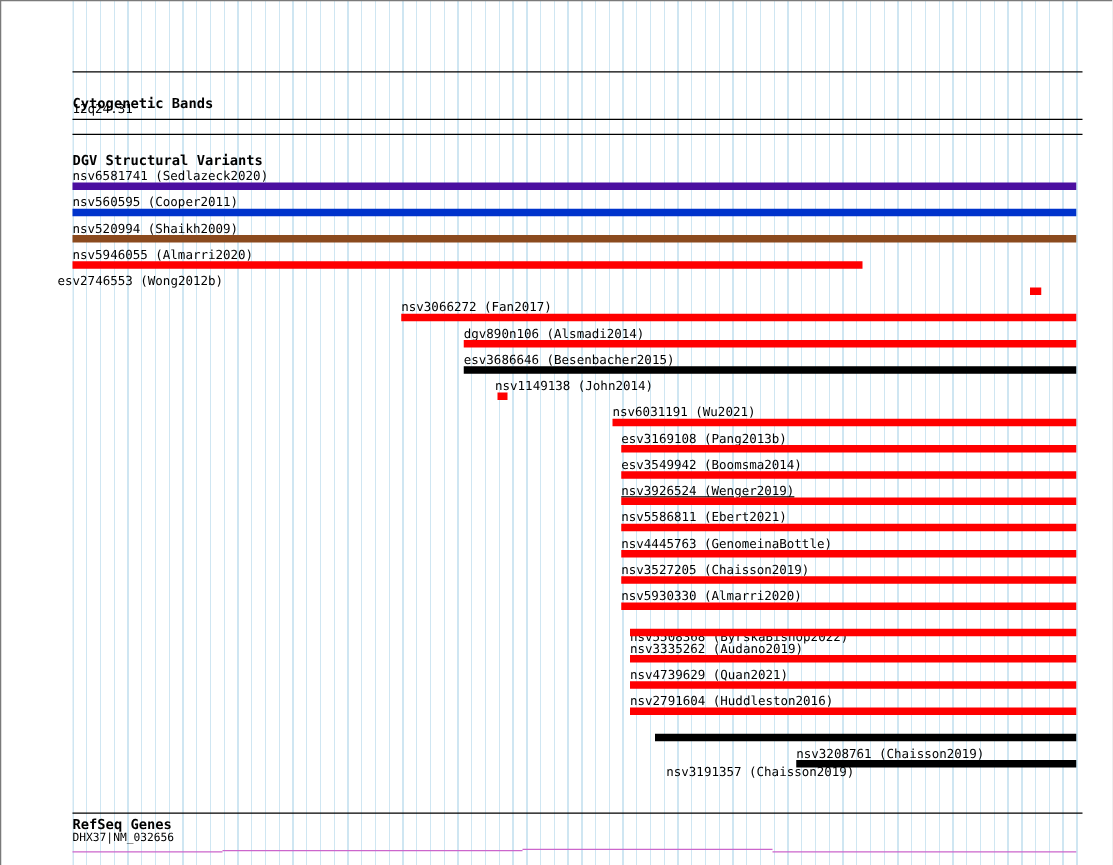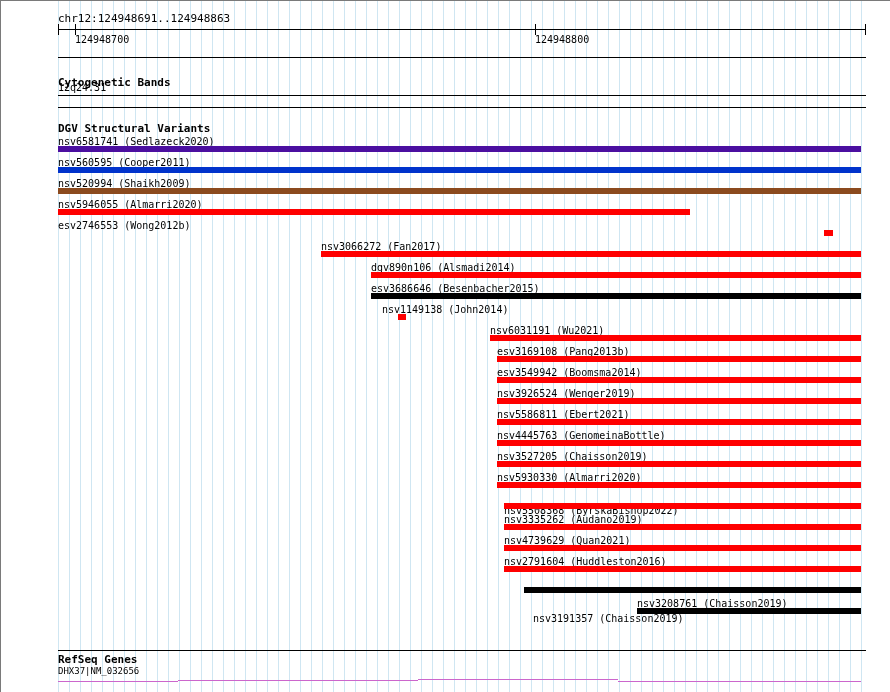--- a/index.html
+++ b/index.html
@@ -119,58 +119,48 @@
     pointer-events: none;
   }
 </style>
 </head>
 <body>
 
 <div id="viewer">
 
   <div class="gridlines"></div>
 
-  <div class="ruler-area">
-    <div class="loc-label">chr12:124948691..124948863</div>
-    <div class="ruler-line"></div>
-    <div class="ruler-tick" style="left:58px;"></div>
-    <div class="ruler-tick" style="left:865px;"></div>
-    <div class="ruler-tick" style="left:75px;"></div>
-    <div class="ruler-tick" style="left:535px;"></div>
-    <div class="ruler-num" style="left:75px;">124948700</div>
-    <div class="ruler-num" style="left:535px;">124948800</div>
-  </div>
 
   <div class="hrule" style="top:57px;"></div>
 
   <div class="section-title" style="left:58px; top:76px;">Cytogenetic Bands</div>
   <div class="cyto-label" style="left:58px; top:82px;">12q24.31</div>
   <div class="hrule" style="top:95px;"></div>
   <div class="hrule" style="top:107px;"></div>
 
   <div class="section-title" style="left:58px; top:122px;">DGV Structural Variants</div>
 
   <div id="variant-track">
       <div class="track-label" style="left: 58px; top: 136px;">nsv6581741 (Sedlazeck2020)</div>
       <div class="feature-bar" style="left: 58px; top: 146px; width: 803px; background: rgb(75, 15, 160);"></div>
       <div class="track-label" style="left: 58px; top: 157px;">nsv560595 (Cooper2011)</div>
       <div class="feature-bar" style="left: 58px; top: 167px; width: 803px; background: rgb(0, 51, 204);"></div>
       <div class="track-label" style="left: 58px; top: 178px;">nsv520994 (Shaikh2009)</div>
       <div class="feature-bar" style="left: 58px; top: 188px; width: 803px; background: rgb(139, 74, 30);"></div>
       <div class="track-label" style="left: 58px; top: 199px;">nsv5946055 (Almarri2020)</div>
       <div class="feature-bar" style="left: 58px; top: 209px; width: 632px; background: rgb(255, 0, 0);"></div>
-      <div class="track-label" style="left: 58px; top: 220px;">esv2746553 (Wong2012b)</div>
+      <div class="track-label" style="left: 46px; top: 220px;">esv2746553 (Wong2012b)</div>
       <div class="feature-bar" style="left: 824px; top: 230px; width: 9px; background: rgb(255, 0, 0);"></div>
       <div class="track-label" style="left: 321px; top: 241px;">nsv3066272 (Fan2017)</div>
       <div class="feature-bar" style="left: 321px; top: 251px; width: 540px; background: rgb(255, 0, 0);"></div>
       <div class="track-label" style="left: 371px; top: 262px;">dgv890n106 (Alsmadi2014)</div>
       <div class="feature-bar" style="left: 371px; top: 272px; width: 490px; background: rgb(255, 0, 0);"></div>
       <div class="track-label" style="left: 371px; top: 283px;">esv3686646 (Besenbacher2015)</div>
       <div class="feature-bar" style="left: 371px; top: 293px; width: 490px; background: rgb(0, 0, 0);"></div>
-      <div class="track-label" style="left: 382px; top: 304px;">nsv1149138 (John2014)</div>
+      <div class="track-label" style="left: 396px; top: 304px;">nsv1149138 (John2014)</div>
       <div class="feature-bar" style="left: 398px; top: 314px; width: 8px; background: rgb(255, 0, 0);"></div>
       <div class="track-label" style="left: 490px; top: 325px;">nsv6031191 (Wu2021)</div>
       <div class="feature-bar" style="left: 490px; top: 335px; width: 371px; background: rgb(255, 0, 0);"></div>
       <div class="track-label" style="left: 497px; top: 346px;">esv3169108 (Pang2013b)</div>
       <div class="feature-bar" style="left: 497px; top: 356px; width: 364px; background: rgb(255, 0, 0);"></div>
       <div class="track-label" style="left: 497px; top: 367px;">esv3549942 (Boomsma2014)</div>
       <div class="feature-bar" style="left: 497px; top: 377px; width: 364px; background: rgb(255, 0, 0);"></div>
       <div class="track-label" style="left: 497px; top: 388px; text-decoration: underline;">nsv3926524 (Wenger2019)</div>
       <div class="feature-bar" style="left: 497px; top: 398px; width: 364px; background: rgb(255, 0, 0);"></div>
       <div class="track-label" style="left: 497px; top: 409px;">nsv5586811 (Ebert2021)</div>

